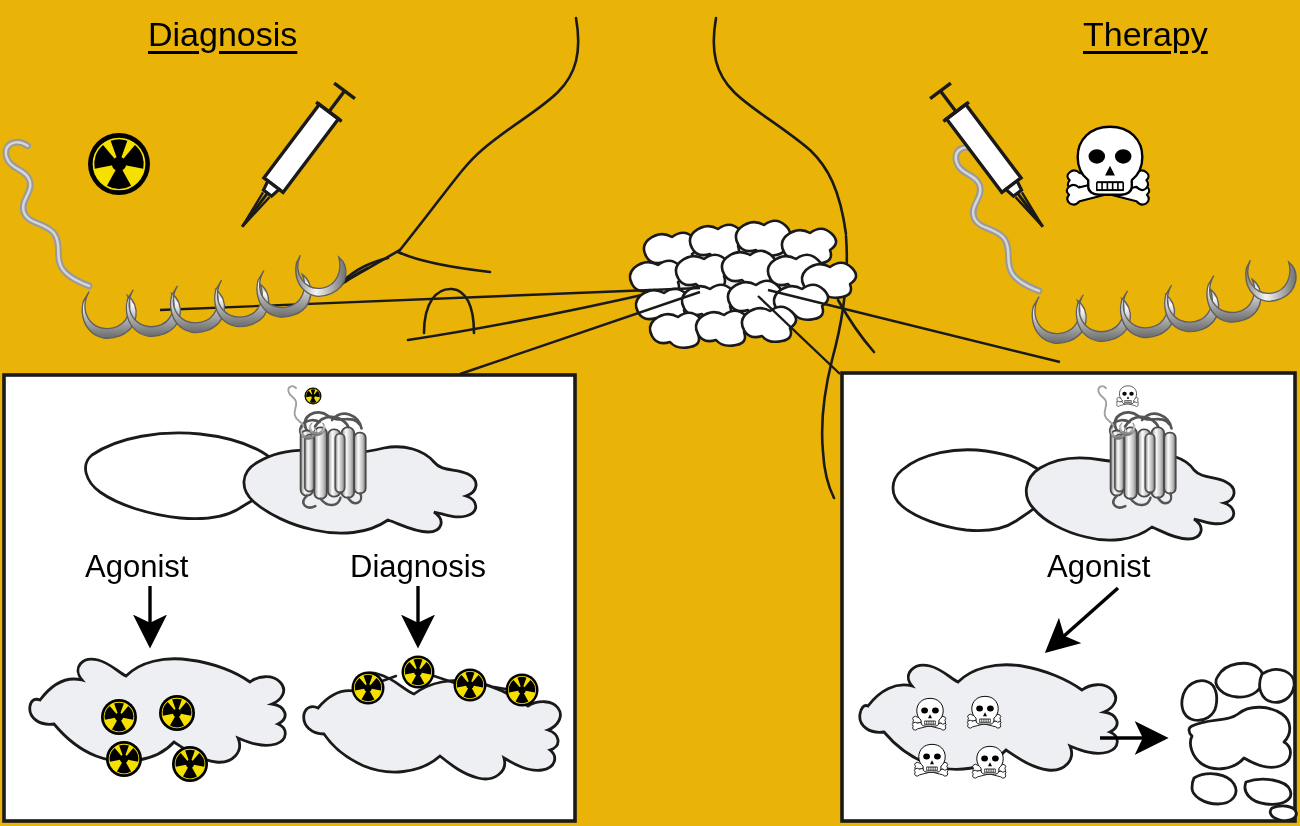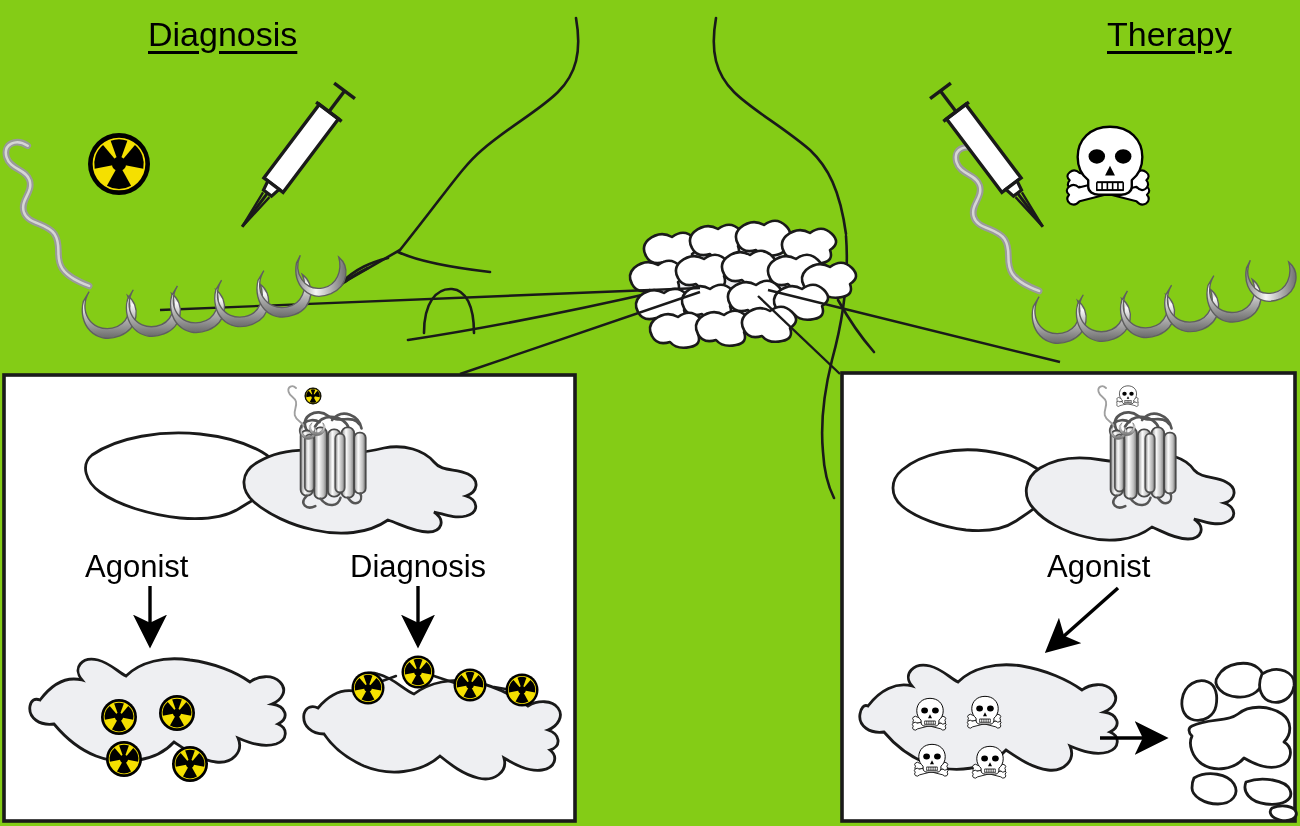--- a/index.html
+++ b/index.html
@@ -1,22 +1,22 @@
 <!DOCTYPE html>
 <html><head>
 <meta charset="utf-8">
 <style>
   html,body{margin:0;padding:0;background:#fff;}
   body{width:1300px;height:826px;overflow:hidden;font-family:"Liberation Sans",sans-serif;}
-  #stage{position:relative;width:1300px;height:826px;background:#84cc16;}
+  #stage{position:relative;width:1300px;height:826px;background:#eab308;}
   #stage svg.layer{position:absolute;left:0;top:0;width:1300px;height:826px;}
   .ttl{position:absolute;font-family:"Liberation Sans",sans-serif;font-size:34px;color:#000;
        text-decoration:underline;text-underline-offset:5px;white-space:nowrap;}
   #title-diagnosis{left:148px;top:15px;}
-  #title-therapy{left:1083px;top:15px;margin-left:24px;}
+  #title-therapy{left:1083px;top:15px;}
   .plab{position:absolute;font-family:"Liberation Sans",sans-serif;font-size:31px;color:#000;white-space:nowrap;}
   #label-agonist-left{left:85px;top:549px;}
   #label-antagonist-left{left:350px;top:549px;}
   #label-agonist-right{left:1047px;top:549px;}
 </style>
 </head>
 <body>
 
 <div id="stage">
 

